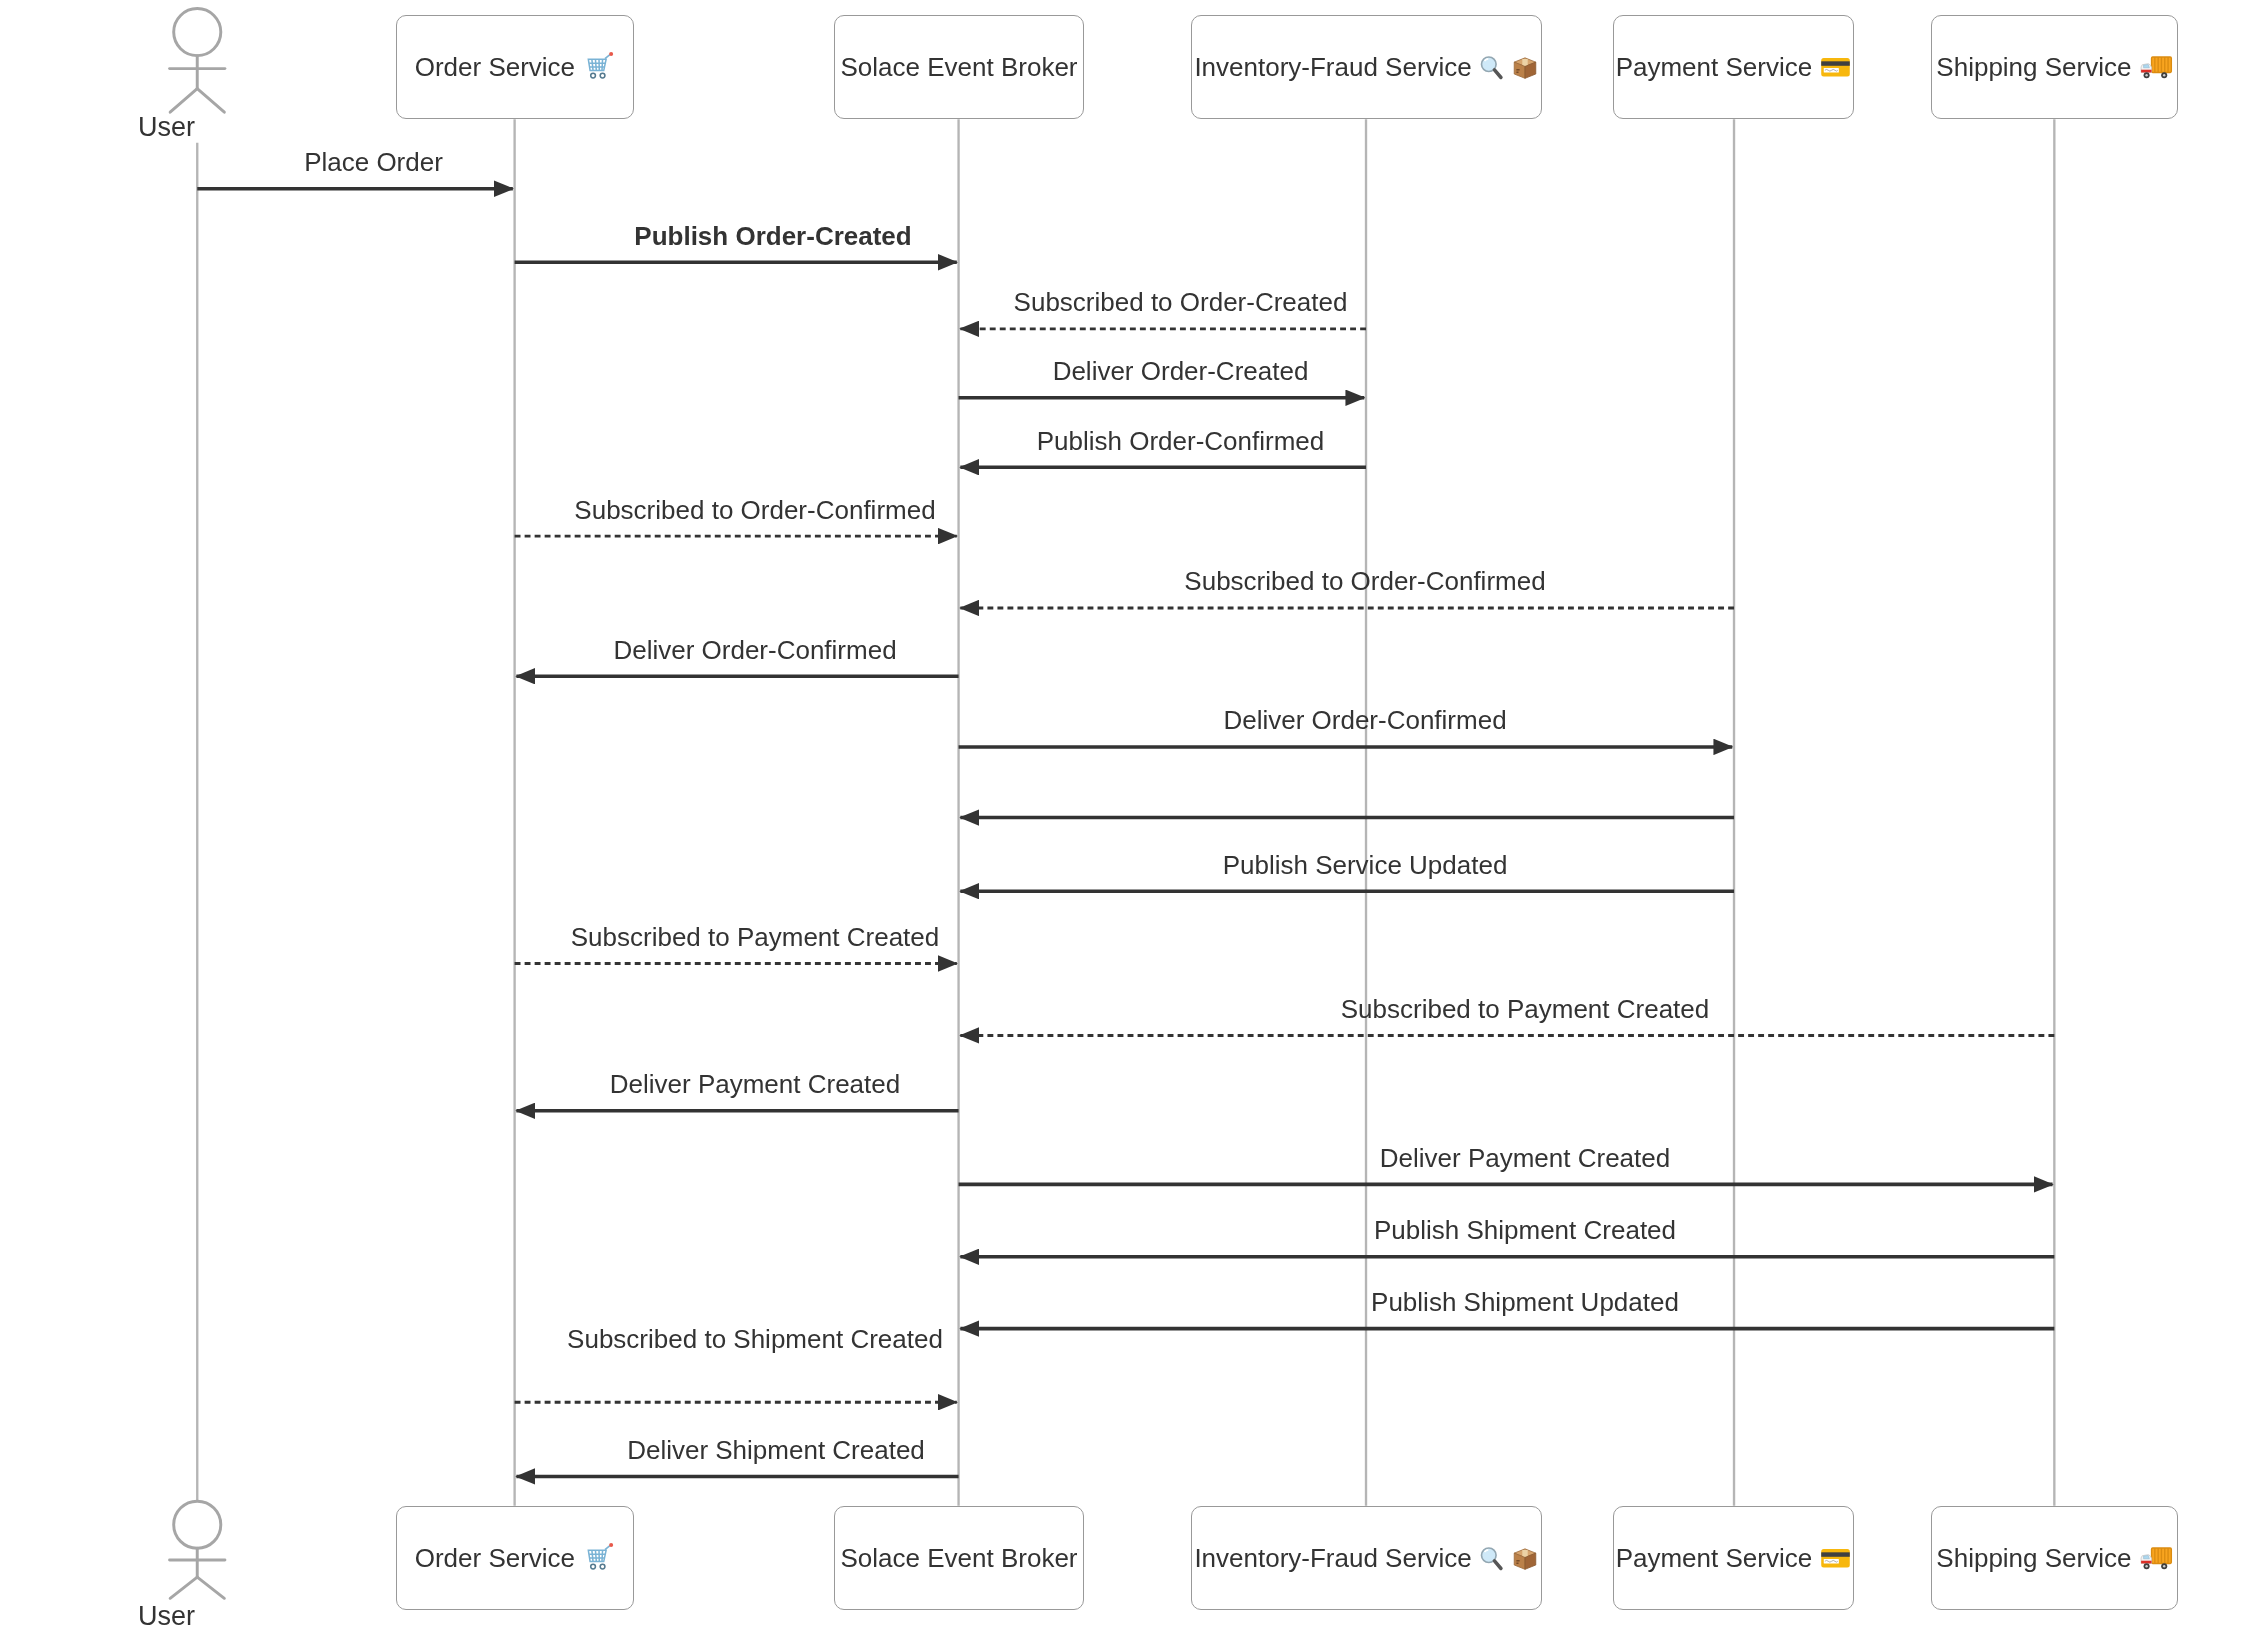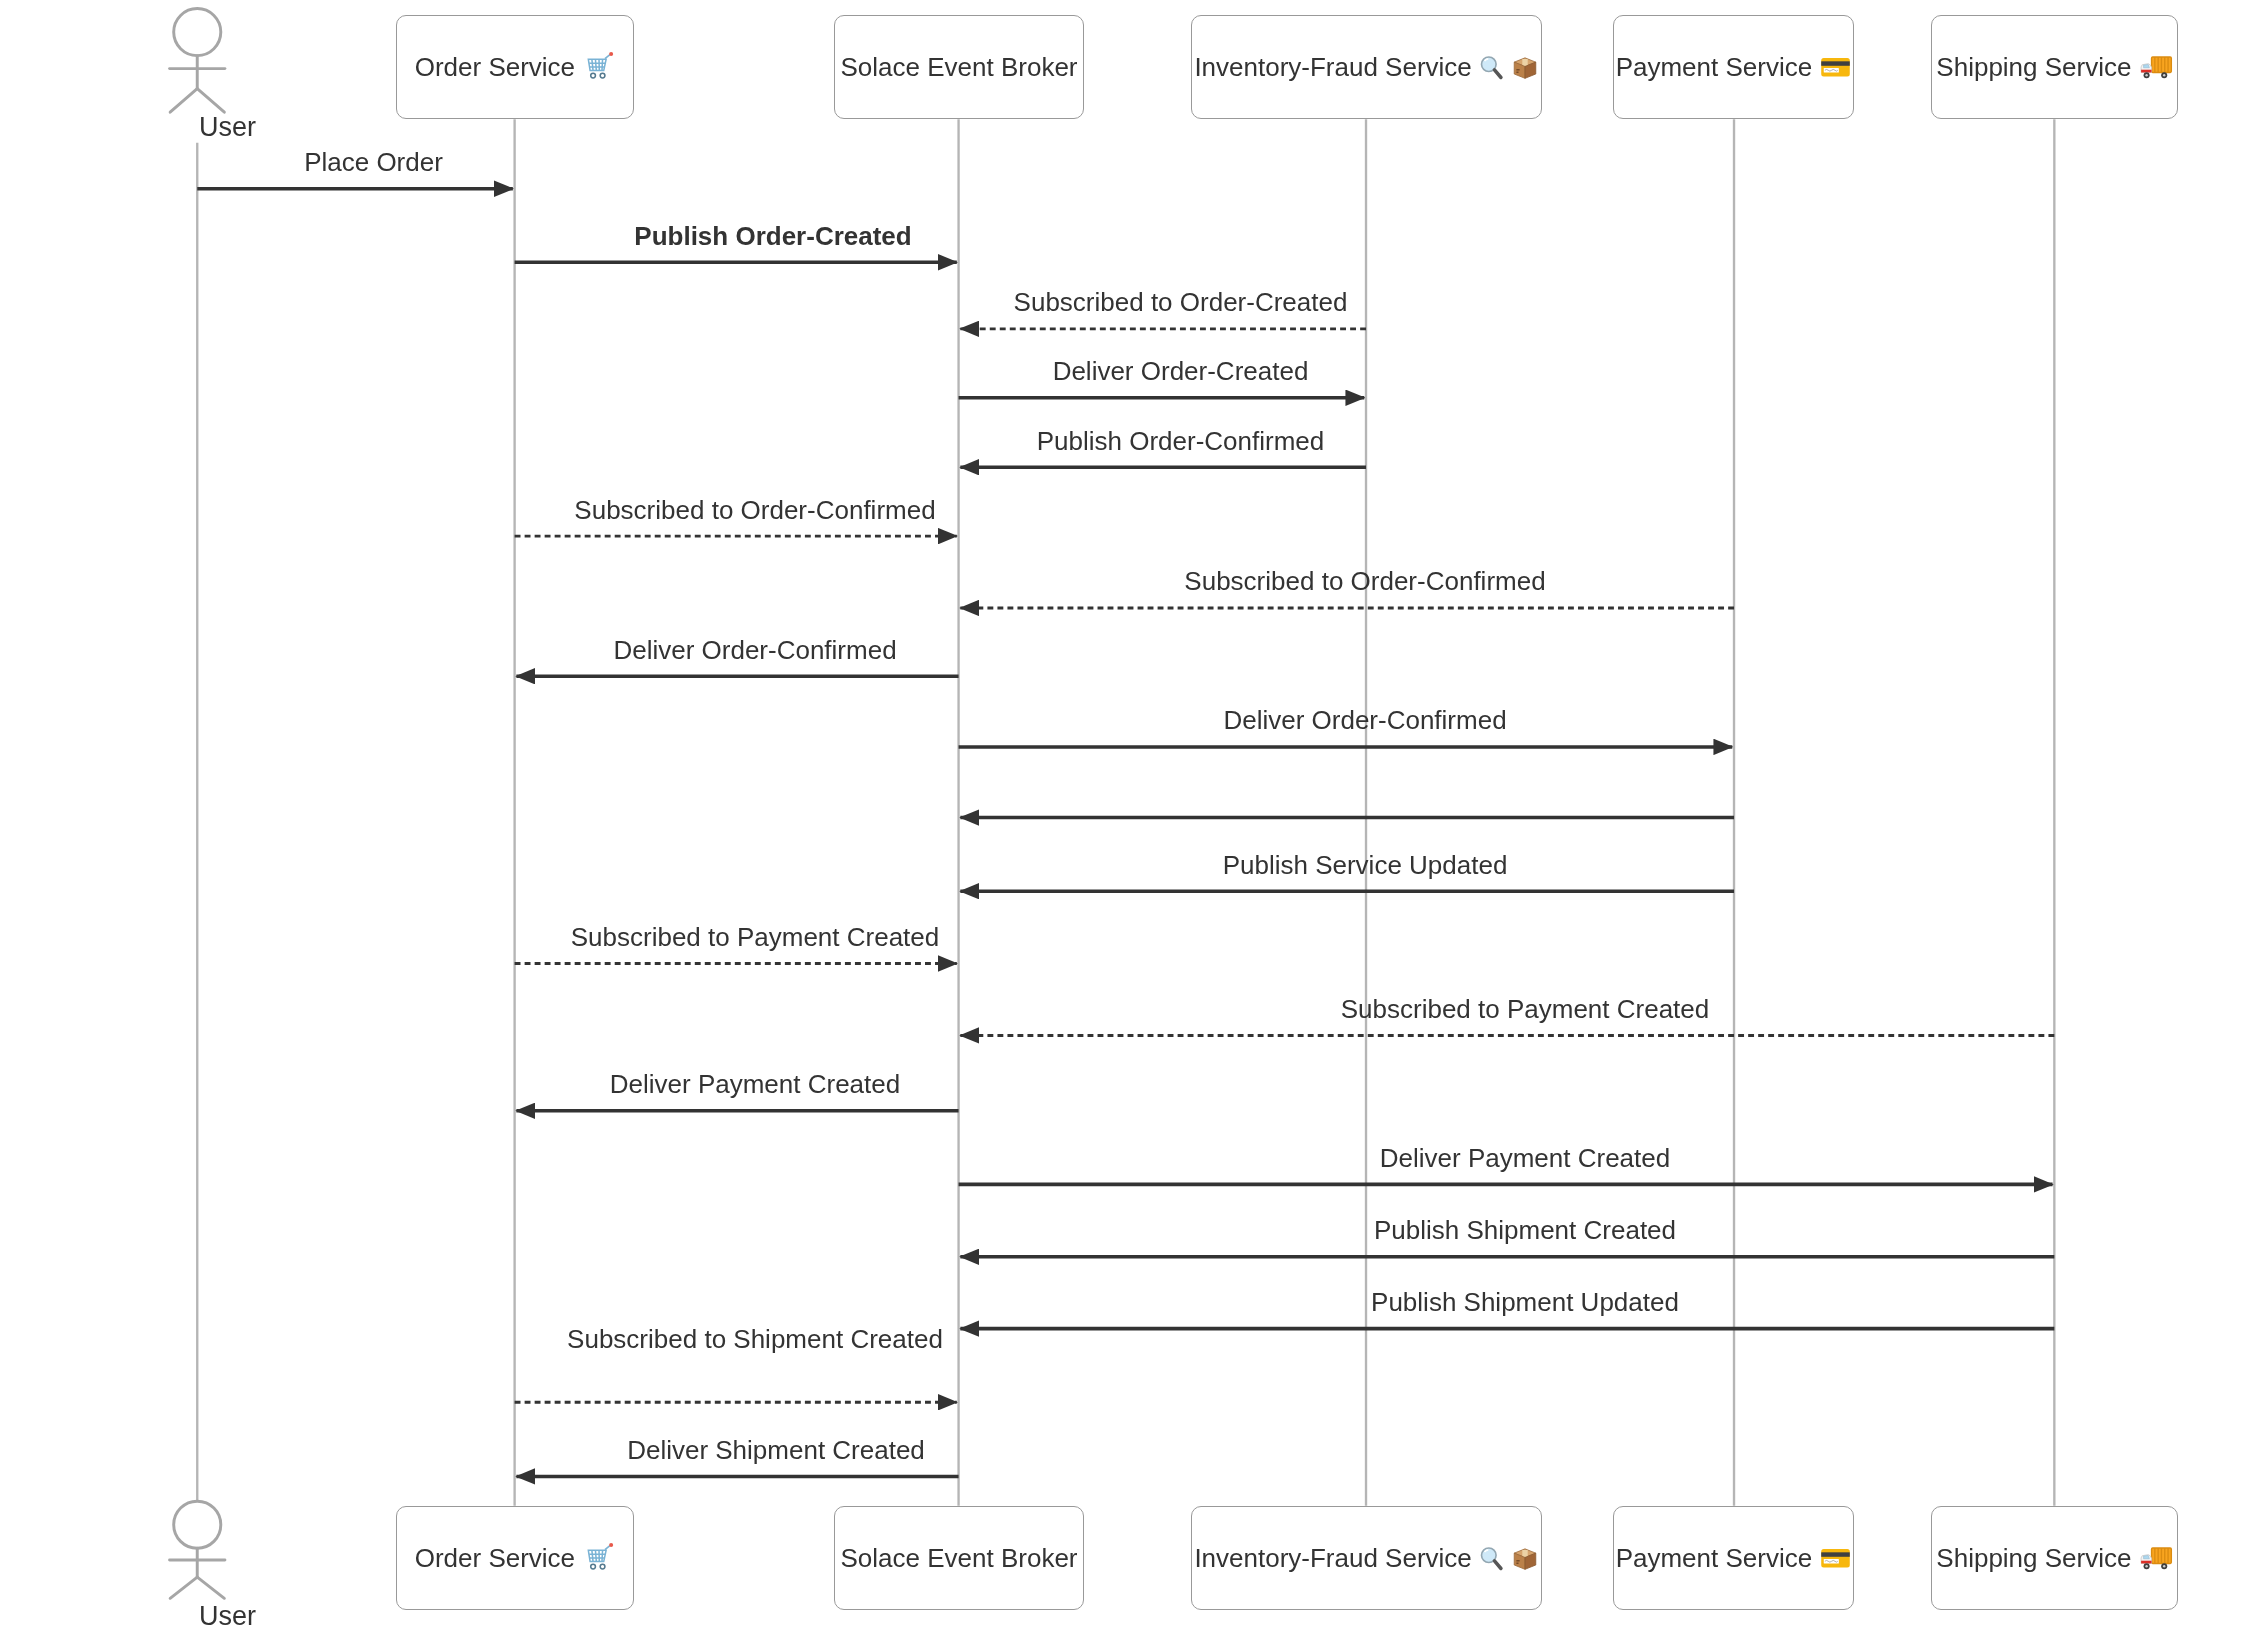--- a/index.html
+++ b/index.html
@@ -30,21 +30,21 @@
     height:31px;line-height:31px;
     text-align:center;
     font-size:26px;color:#333333;
     white-space:nowrap;
     z-index:3;
     margin-left:18px;
   }
   .alabel{
     position:absolute;
     width:118px;
-    text-align:right;
+    text-align:left;
     font-size:27px;color:#333333;
     white-space:nowrap;
     z-index:3;
   }
   svg .msg{stroke:#333333;fill:none;}
   svg .msg.solid{stroke-width:6;}
   svg .msg.dashed{stroke-width:5;stroke-dasharray:10 7;}
   svg .lifeline{stroke:#b5b5b5;stroke-width:4;}
   svg .actor-figure{stroke:#a6a6a6;stroke-width:5;fill:none;stroke-linecap:round;}
 </style>

